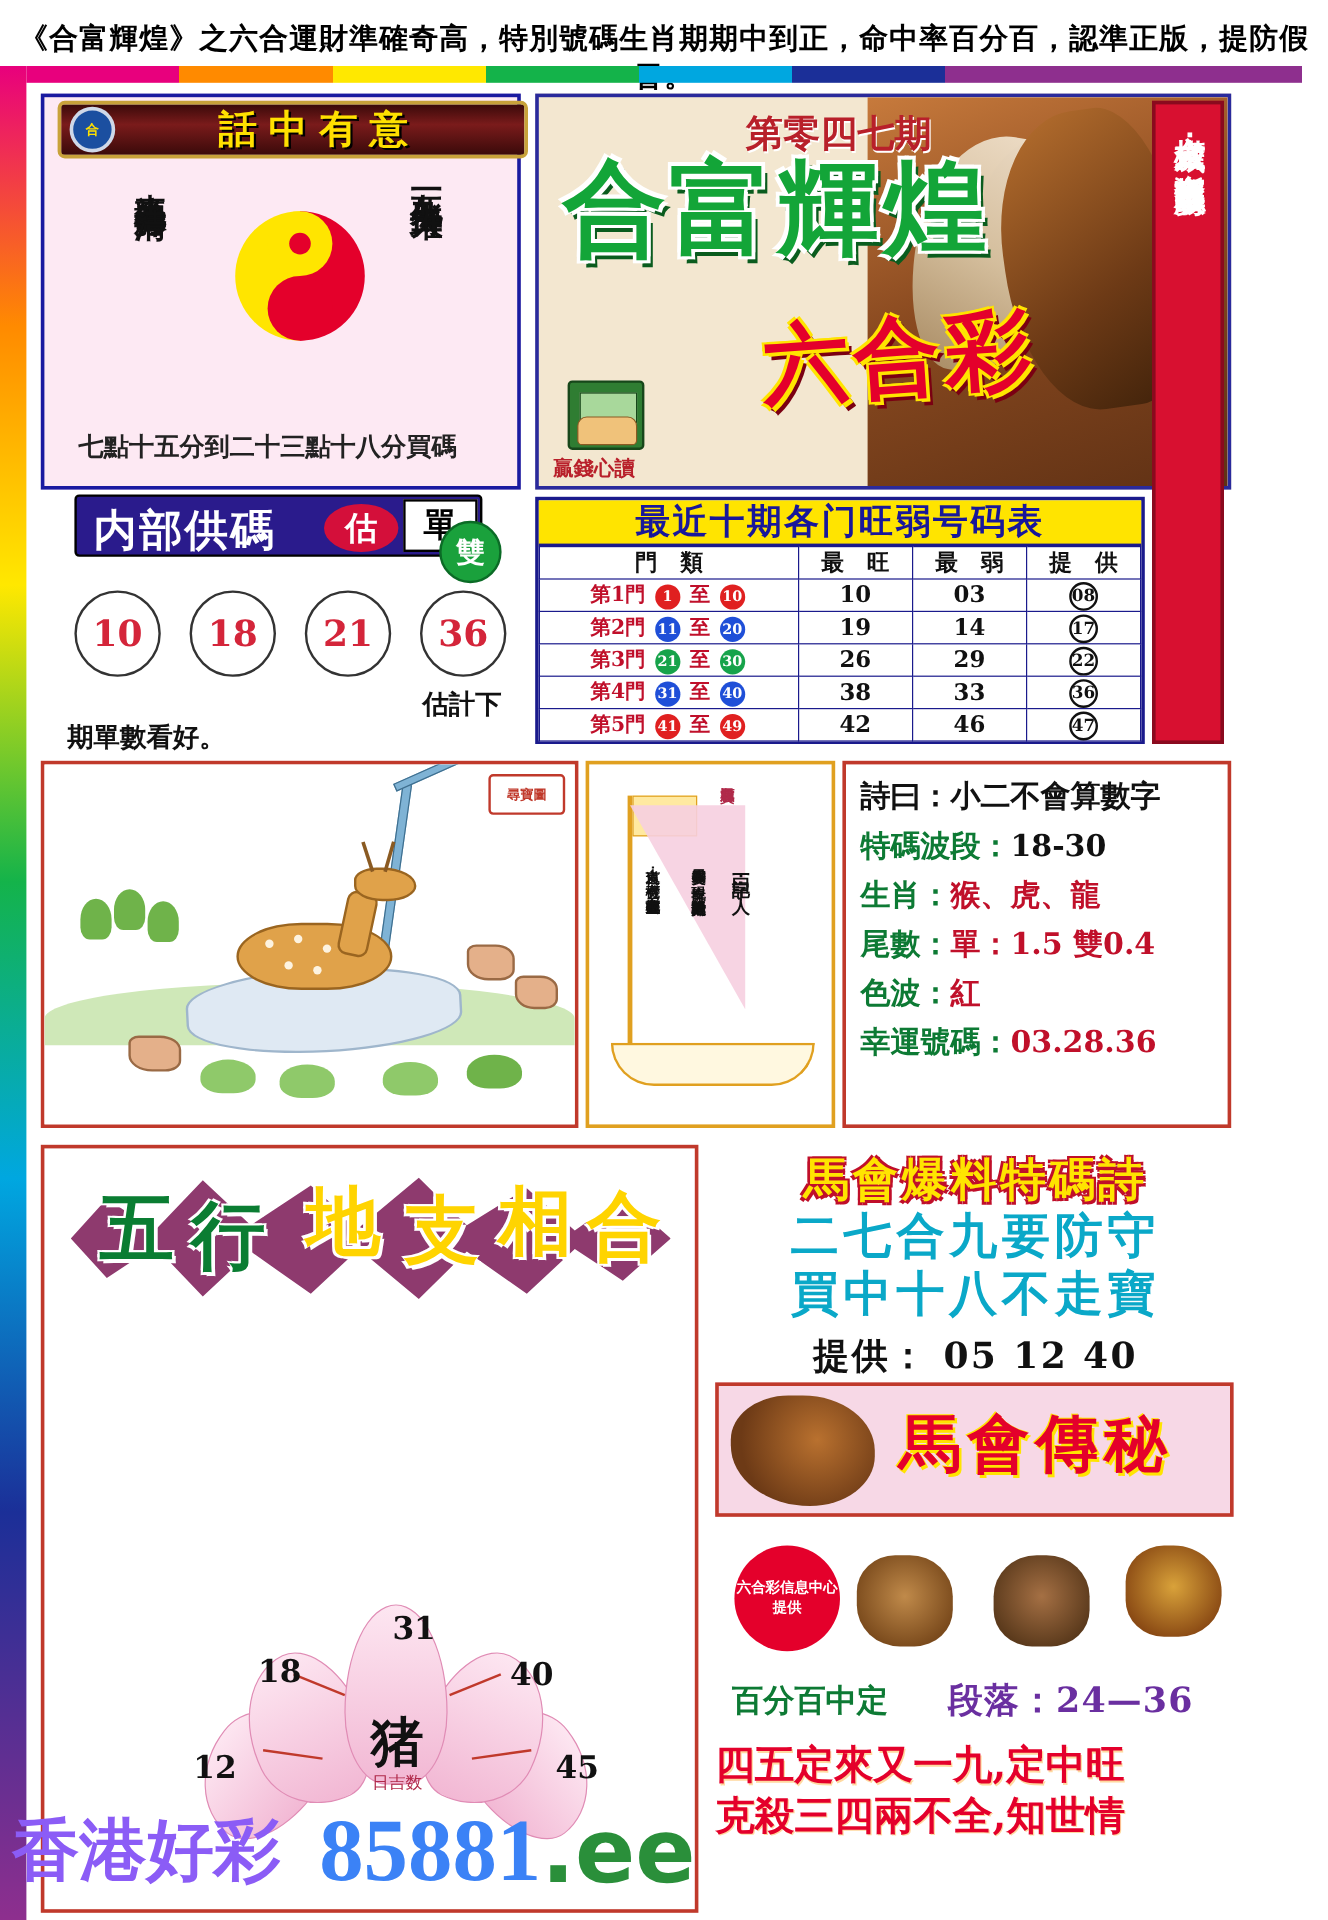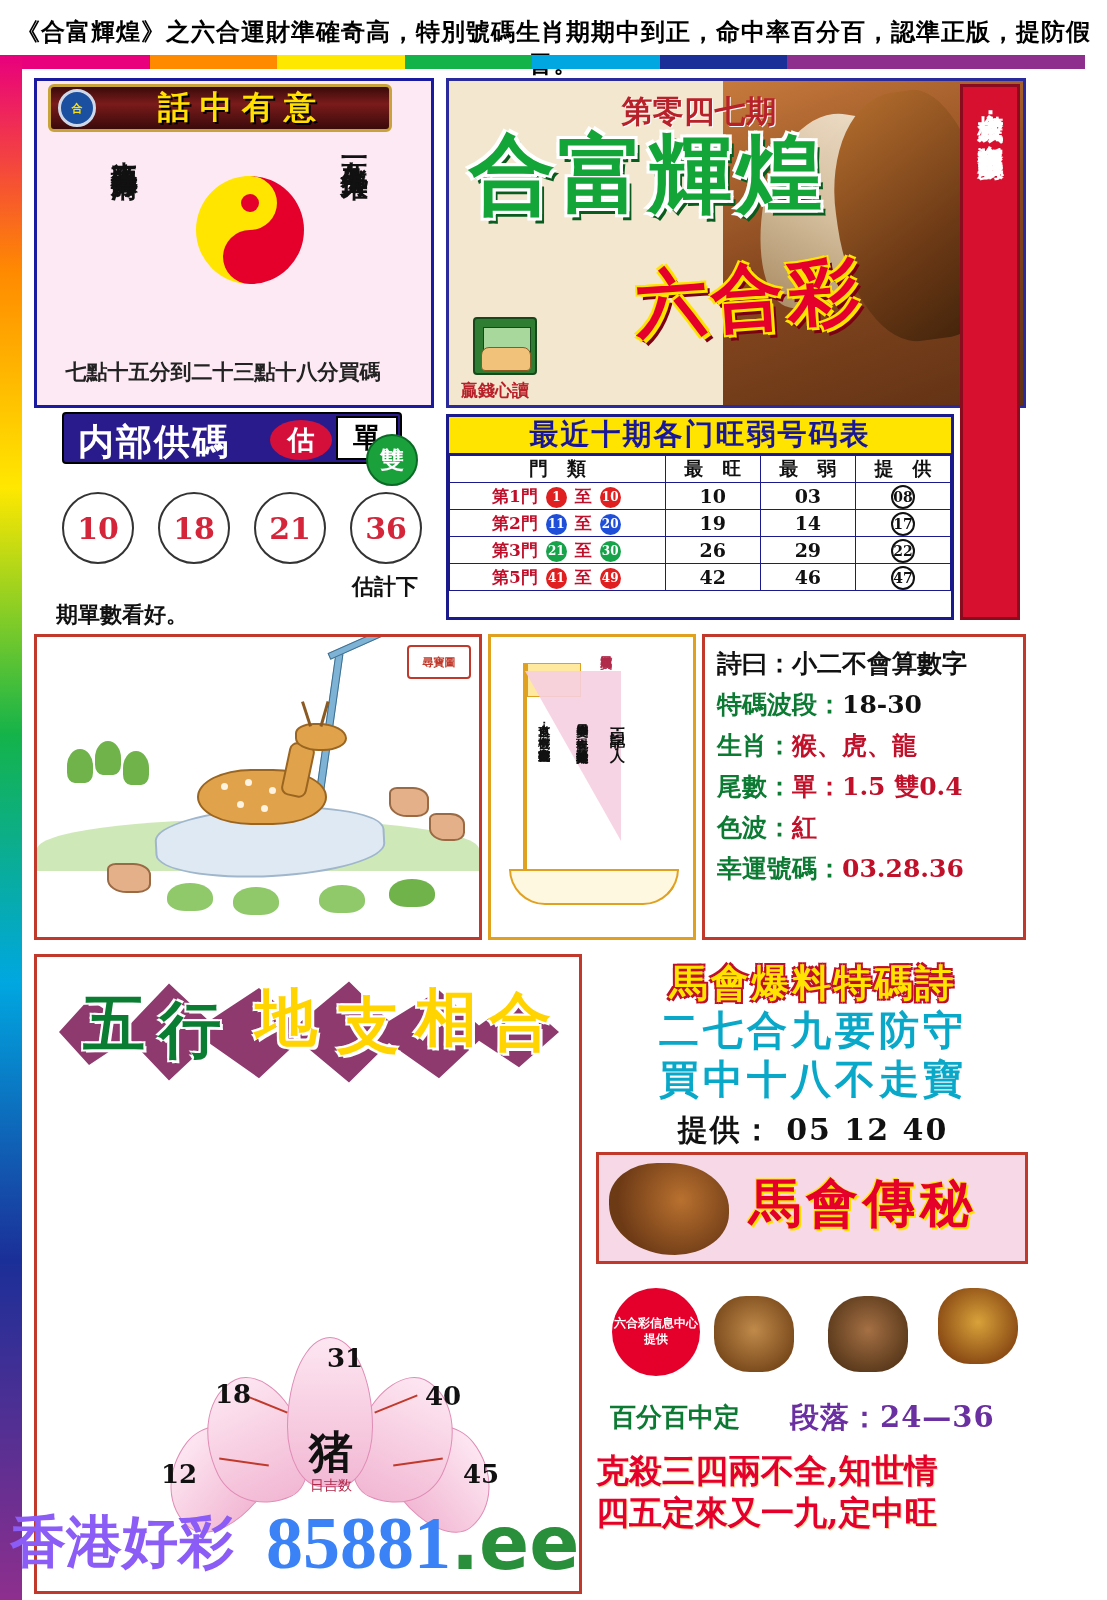--- a/index.html
+++ b/index.html
@@ -27,21 +27,21 @@
     position:absolute; left:0px; top:55px; width:22px; height:1545px;
     background: linear-gradient(to bottom,#e8007d 0%,#ff8a00 14%,#ffe800 28%,#14b34a 44%,#00a7e0 60%,#1b2f98 78%,#8e2f8e 100%);
   }
 
   
   .panelA {
     position:absolute; left:34px; top:78px; width:400px; height:330px;
     border:3px solid #1a1aa0; background:#fde9f3;
   }
   .hzyBanner {
-    position:absolute; left:48px; top:84px; width:344px; height:48px;
+    position:absolute; left:48px; top:84px; width:392px; height:48px;
     background: linear-gradient(to bottom,#3a0a0a,#7a1b1b 40%,#3a0a0a);
     border:3px solid #c8a23a; border-radius:6px;
     display:flex; align-items:center; justify-content:center;
   }
   .hzyBanner .txt {
     font-family:"DejaVu Serif","Liberation Serif",serif;
     font-size:32px; font-weight:bold; color:#ffe000;
     letter-spacing:10px; text-shadow:2px 2px 0 #000;
     padding-left:44px;
   }
@@ -533,20 +533,31 @@
           <span class="ball b-green">21</span>
           <span>至</span>
           <span class="ball b-green">30</span>
         </td>
         <td>26</td>
         <td>29</td>
         <td><span class="ring">22</span></td>
       </tr>
       <tr>
         <td class="mencell">
+          <span>第4門</span>
+          <span class="ball b-blue">31</span>
+          <span>至</span>
+          <span class="ball b-blue">40</span>
+        </td>
+        <td>38</td>
+        <td>33</td>
+        <td><span class="ring">36</span></td>
+      </tr>
+      <tr>
+        <td class="mencell">
           <span>第5門</span>
           <span class="ball b-red">41</span>
           <span>至</span>
           <span class="ball b-red">49</span>
         </td>
         <td>42</td>
         <td>46</td>
         <td><span class="ring">47</span></td>
       </tr>
     </tbody>
@@ -654,22 +665,22 @@
     <div class="jHorse"></div>
     <div class="jTitle">馬會傳秘</div>
   </div>
   <div class="seal">六合彩信息中心 提供</div>
   <div class="animal a-horse"></div>
   <div class="animal a-monkey"></div>
   <div class="animal a-rooster"></div>
   <div class="bfb">百分百中定</div>
   <div class="duanluo">段落：24—36</div>
   <div class="redPoem">
+    <div>四五定來又一九,定中旺</div>
     <div>克殺三四兩不全,知世情</div>
-    <div>四五定來又一九,定中旺</div>
   </div>
 
   <div class="wm">
     <span class="a">香港好彩</span>
     <span class="b">85881</span>
     <span class="c">.ee</span>
   </div>
 
 </div>
 

